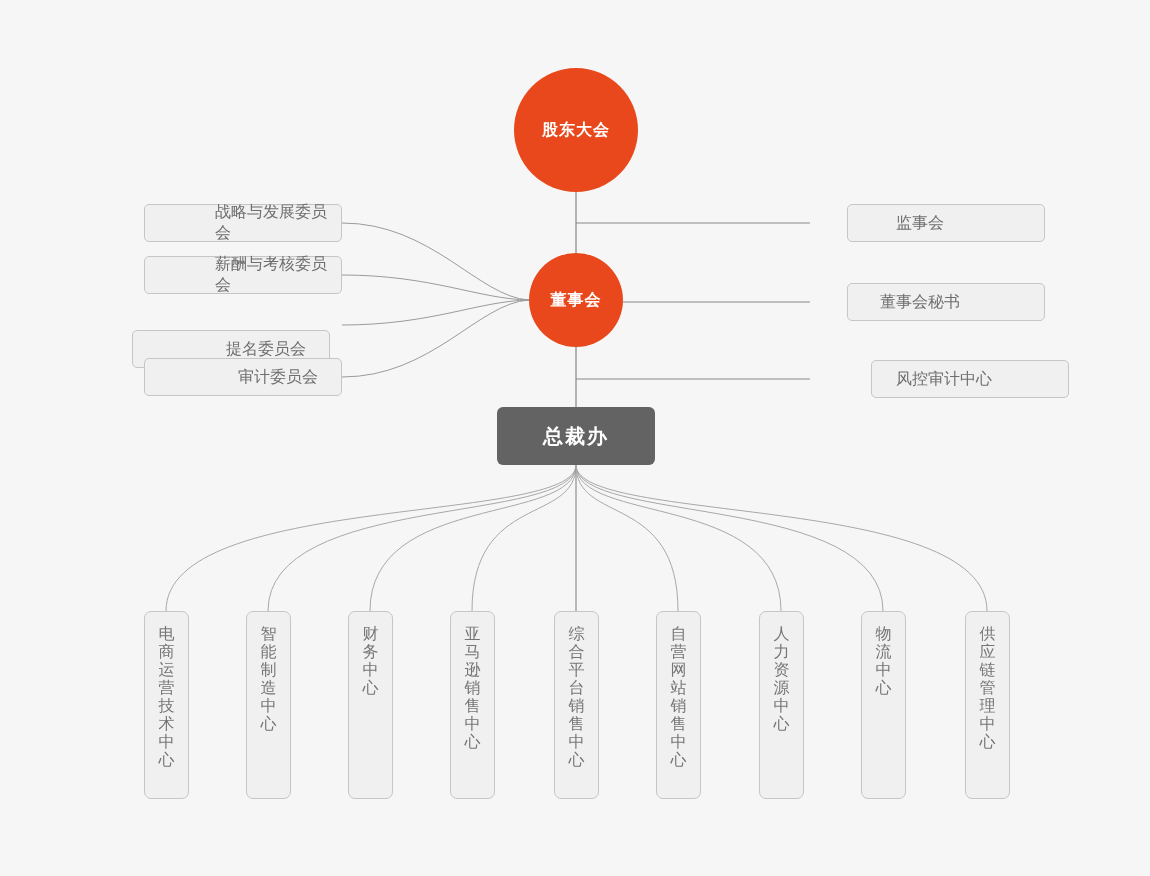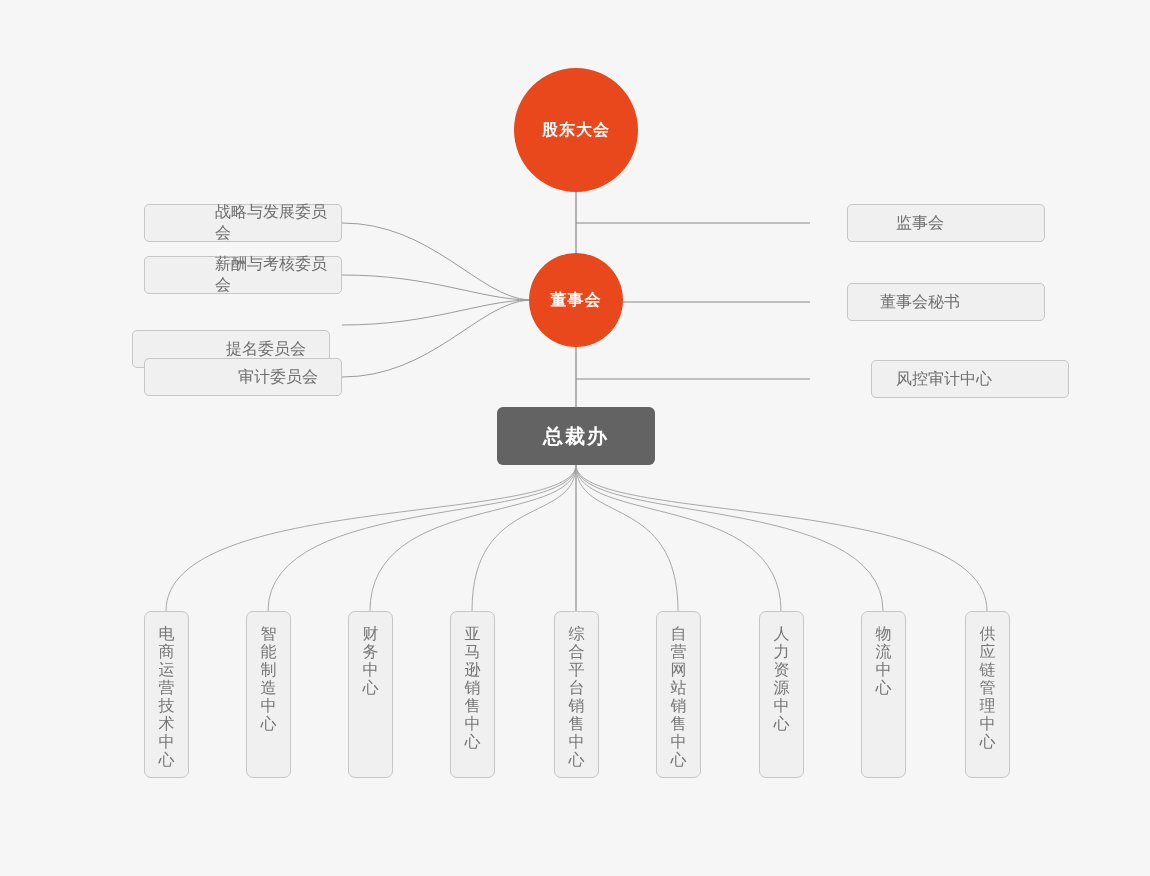--- a/index.html
+++ b/index.html
@@ -43,21 +43,21 @@
   }
   .circle.root{left:514px;top:68px;width:124px;height:124px;}
   .circle.board{left:529px;top:253px;width:94px;height:94px;}
   .president{
     position:absolute;left:497px;top:407px;width:158px;height:58px;
     background:var(--dark-box);border-radius:6px;
     color:#fff;font-weight:bold;font-size:20px;letter-spacing:2px;
     display:flex;align-items:center;justify-content:center;
   }
   .dept{
-    position:absolute;top:611px;width:45px;height:167px;
+    position:absolute;top:611px;width:45px;height:188px;
     background:var(--node-bg);
     border:1px solid var(--node-border);
     border-radius:7px;
     color:#757575;font-size:16px;
     padding-top:13px;
     text-align:center;
   }
   .dept .vlabel{
     display:inline-block;width:17px;
     word-break:break-all;line-height:18px;

